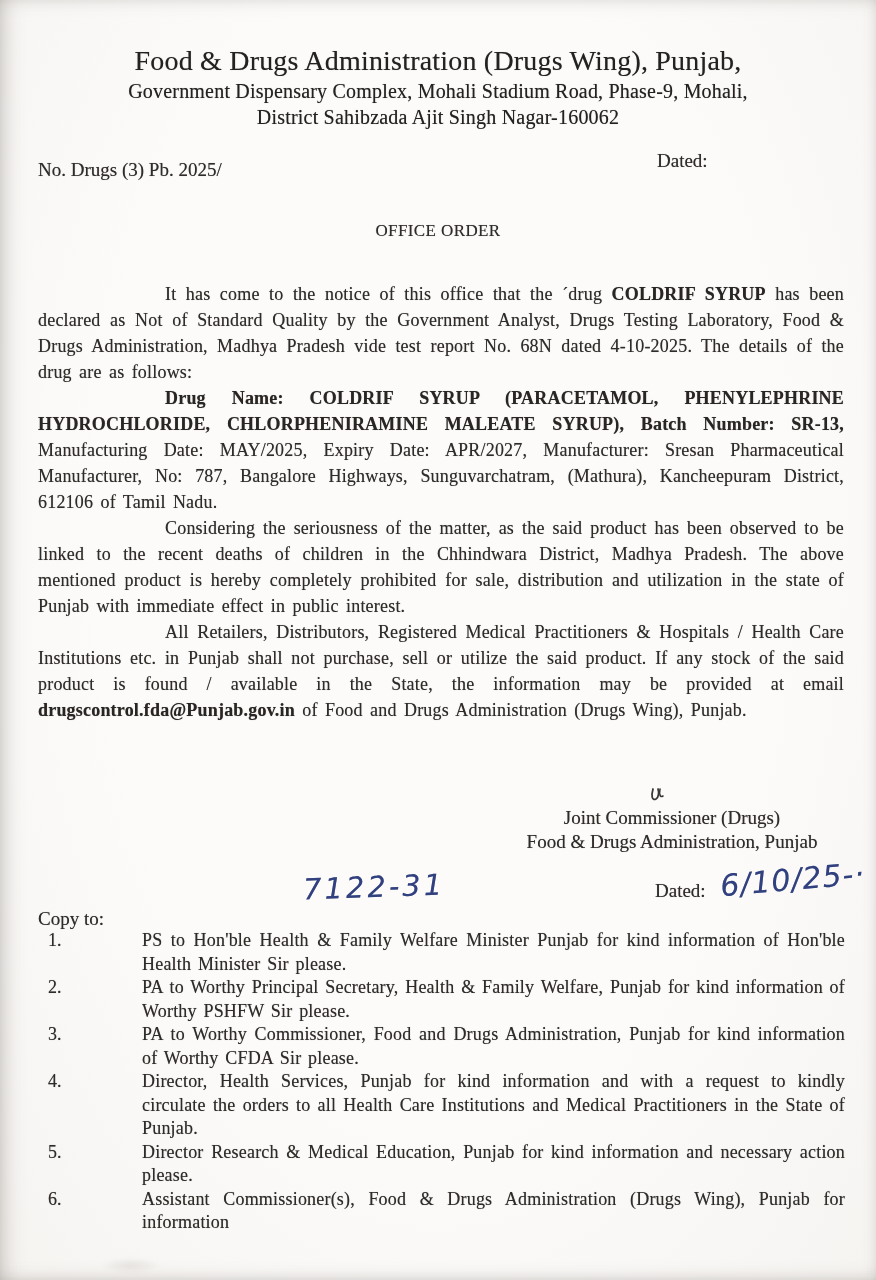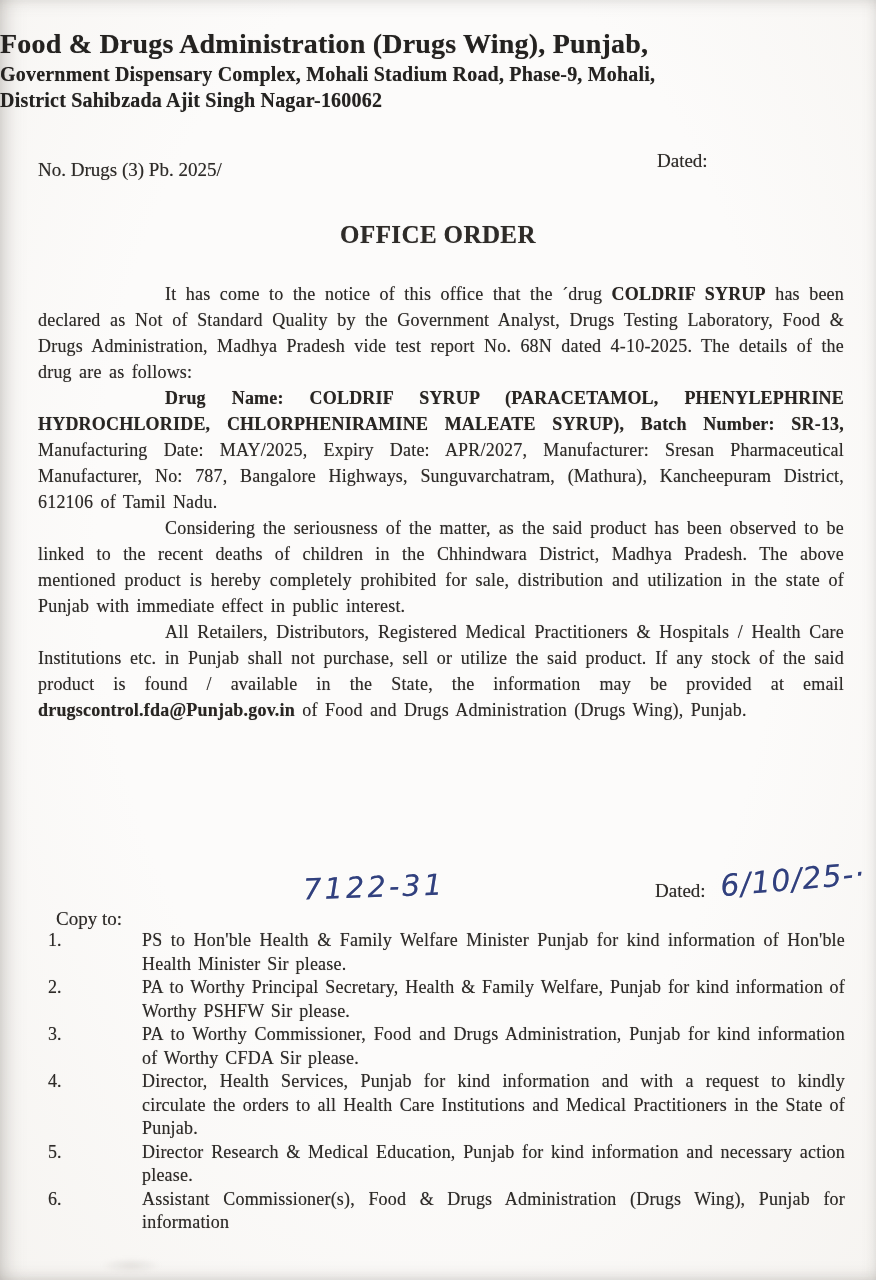--- a/index.html
+++ b/index.html
@@ -9,33 +9,33 @@
     background:radial-gradient(ellipse at 50% 42%, #fcfbfa 55%, #f6f4f1 100%);
     color:#2e2b28;
     font-family:"Liberation Serif", serif;
     box-shadow:
       inset 18px 0 22px -16px rgba(110,105,98,.38),
       inset -10px 0 16px -12px rgba(110,105,98,.22),
       inset 0 -12px 18px -12px rgba(110,105,98,.28),
       inset 0 14px 18px -14px rgba(110,105,98,.18);
   }
   .page .printed{text-shadow:0 0 .7px rgba(40,38,35,.5);}
-  .letterhead{position:absolute;top:27px;left:0;width:100%;text-align:left;font-weight:bold;color:#242220;}
+  .letterhead{position:absolute;top:44px;left:0;width:100%;text-align:center;font-weight:normal;color:#242220;}
   .org-title{font-size:28px;line-height:34px;letter-spacing:.2px;}
   .org-addr{font-size:20px;line-height:26px;letter-spacing:.2px;}
   .ref-no{position:absolute;top:159px;left:38px;font-size:19px;}
   .ref-dated{position:absolute;top:150px;left:657px;font-size:19px;}
-  .order-heading{position:absolute;top:221px;left:0;width:100%;text-align:center;font-weight:bold;font-size:25px;letter-spacing:.4px;}
+  .order-heading{position:absolute;top:221px;left:0;width:100%;text-align:center;font-weight:normal;font-size:17px;letter-spacing:.4px;}
   .order-body{position:absolute;top:281px;left:38px;width:806px;font-size:18px;line-height:26px;text-align:justify;letter-spacing:.2px;word-spacing:2.6px;}
   .order-body p{margin:0;text-indent:127px;}
   .order-body b{font-weight:bold;color:#282522;}
   .signatory{position:absolute;top:786px;left:500px;width:344px;text-align:center;font-size:19px;line-height:24px;}
   .sig-mark{height:20px;position:relative;left:-14px;}
   .endst-label{position:absolute;top:884px;left:38px;font-size:19px;}
-  .copy-to{position:absolute;top:908px;left:56px;font-size:19px;}
+  .copy-to{position:absolute;top:908px;left:38px;font-size:19px;}
   .endst-dated{position:absolute;top:880px;left:655px;font-size:19px;}
   .hand{
     font-family:"DejaVu Sans", sans-serif;font-style:italic;color:#31407e;
     text-shadow:0 0 .6px rgba(49,64,126,.45);
   }
   .endst-hand{position:absolute;top:870px;left:303px;font-size:29px;letter-spacing:3px;transform:rotate(-2deg);}
   .date-hand{position:absolute;top:862px;left:720px;font-size:30px;letter-spacing:1px;transform:rotate(-5deg);}
   .copy-list{position:absolute;top:929px;left:48px;width:797px;font-size:18px;line-height:23.5px;}
   .copy-item{display:flex;align-items:flex-start;}
   .copy-item .no{flex:0 0 50px;width:50px;}
@@ -59,20 +59,30 @@
 
   <div class="order-heading printed">OFFICE ORDER</div>
 
   <div class="order-body printed">
     <p><span>It has come to the notice of this office that the ´drug </span><b>COLDRIF SYRUP</b><span> has been declared as Not of Standard Quality by the Government Analyst, Drugs Testing Laboratory, Food &amp; Drugs Administration, Madhya Pradesh vide test report No. 68N dated 4-10-2025. The details of the drug are as follows:</span></p>
     <p><b>Drug Name: COLDRIF SYRUP (PARACETAMOL, PHENYLEPHRINE HYDROCHLORIDE, CHLORPHENIRAMINE MALEATE SYRUP), Batch Number: SR-13,</b><span> Manufacturing Date: MAY/2025, Expiry Date: APR/2027, Manufacturer: Sresan Pharmaceutical Manufacturer, No: 787, Bangalore Highways, Sunguvarchatram, (Mathura), Kancheepuram District, 612106 of Tamil Nadu.</span></p>
     <p>Considering the seriousness of the matter, as the said product has been observed to be linked to the recent deaths of children in the Chhindwara District, Madhya Pradesh. The above mentioned product is hereby completely prohibited for sale, distribution and utilization in the state of Punjab with immediate effect in public interest.</p>
     <p><span>All Retailers, Distributors, Registered Medical Practitioners &amp; Hospitals / Health Care Institutions etc. in Punjab shall not purchase, sell or utilize the said product. If any stock of the said product is found / available in the State, the information may be provided at email </span><b>drugscontrol.fda@Punjab.gov.in</b><span> of Food and Drugs Administration (Drugs Wing), Punjab.</span></p>
   </div>
 
+  <div class="signatory printed">
+    <div class="sig-mark">
+      <svg width="22" height="20" viewBox="0 0 22 20">
+        <path d="M6 3 C4 10, 5 15, 9 13 C12 11, 12 6, 11 3" fill="none" stroke="#3a3836" stroke-width="1.8" stroke-linecap="round"></path>
+        <path d="M13 3 C12 8, 13 12, 16 10" fill="none" stroke="#3a3836" stroke-width="1.6" stroke-linecap="round"></path>
+      </svg>
+    </div>
+    <div>Joint Commissioner (Drugs)</div>
+    <div>Food &amp; Drugs Administration, Punjab</div>
+  </div>
 
   <div class="endst-hand hand" style="color: rgb(49, 64, 126);">7122-31</div>
   <div class="endst-dated printed">Dated:</div>
   <div class="date-hand hand" style="color: rgb(49, 64, 126);">6/10/25-·</div>
 
   <div class="copy-to printed">Copy to:</div>
 
   <div class="copy-list printed">
     <div class="copy-item">
       <span class="no">1.</span>

